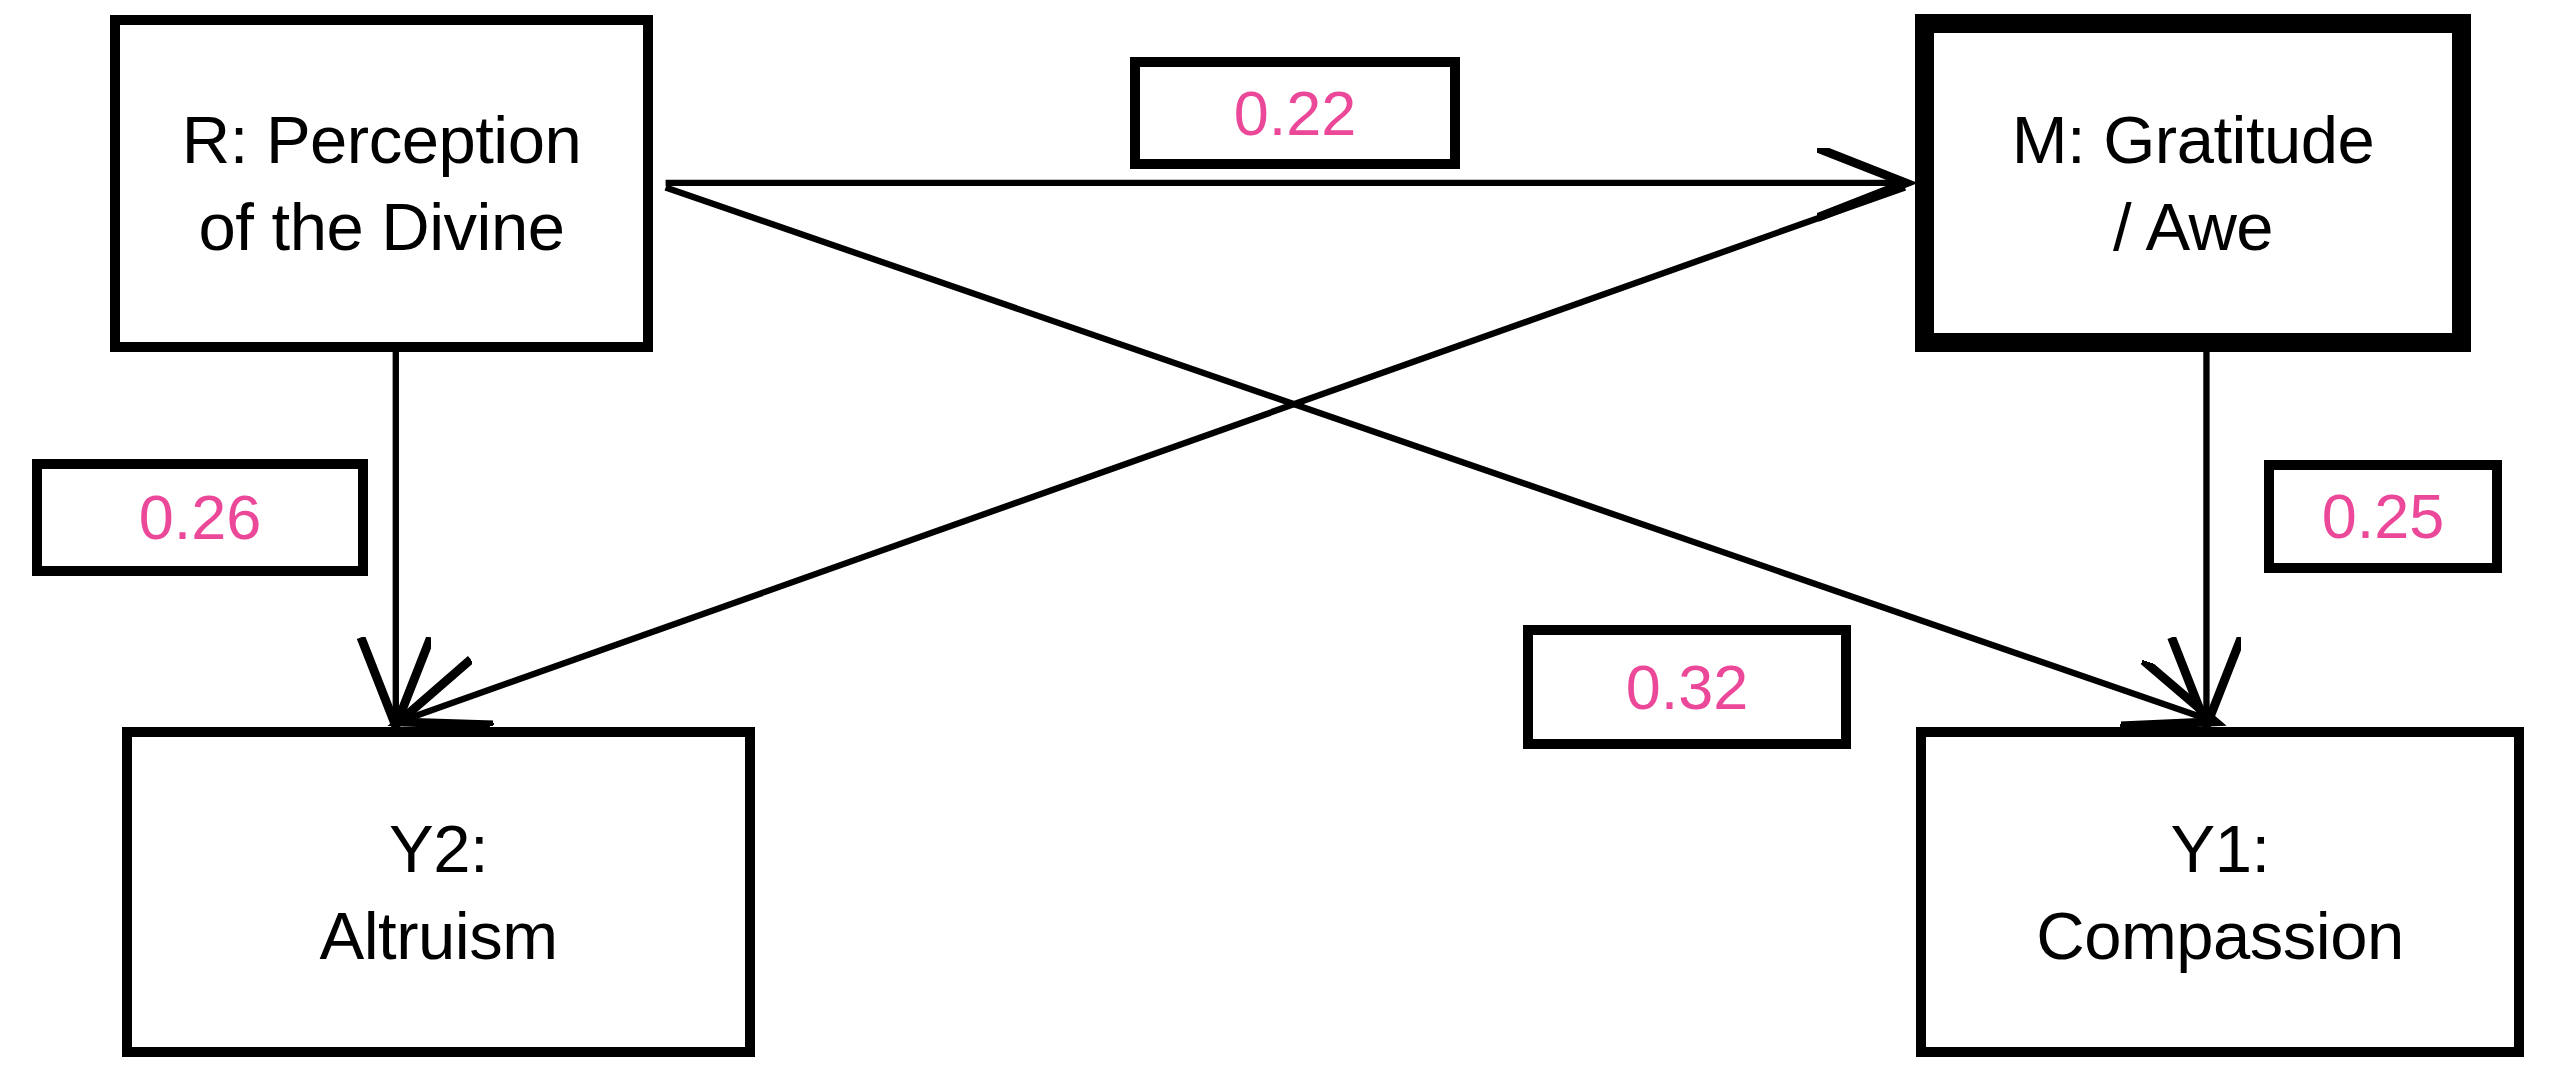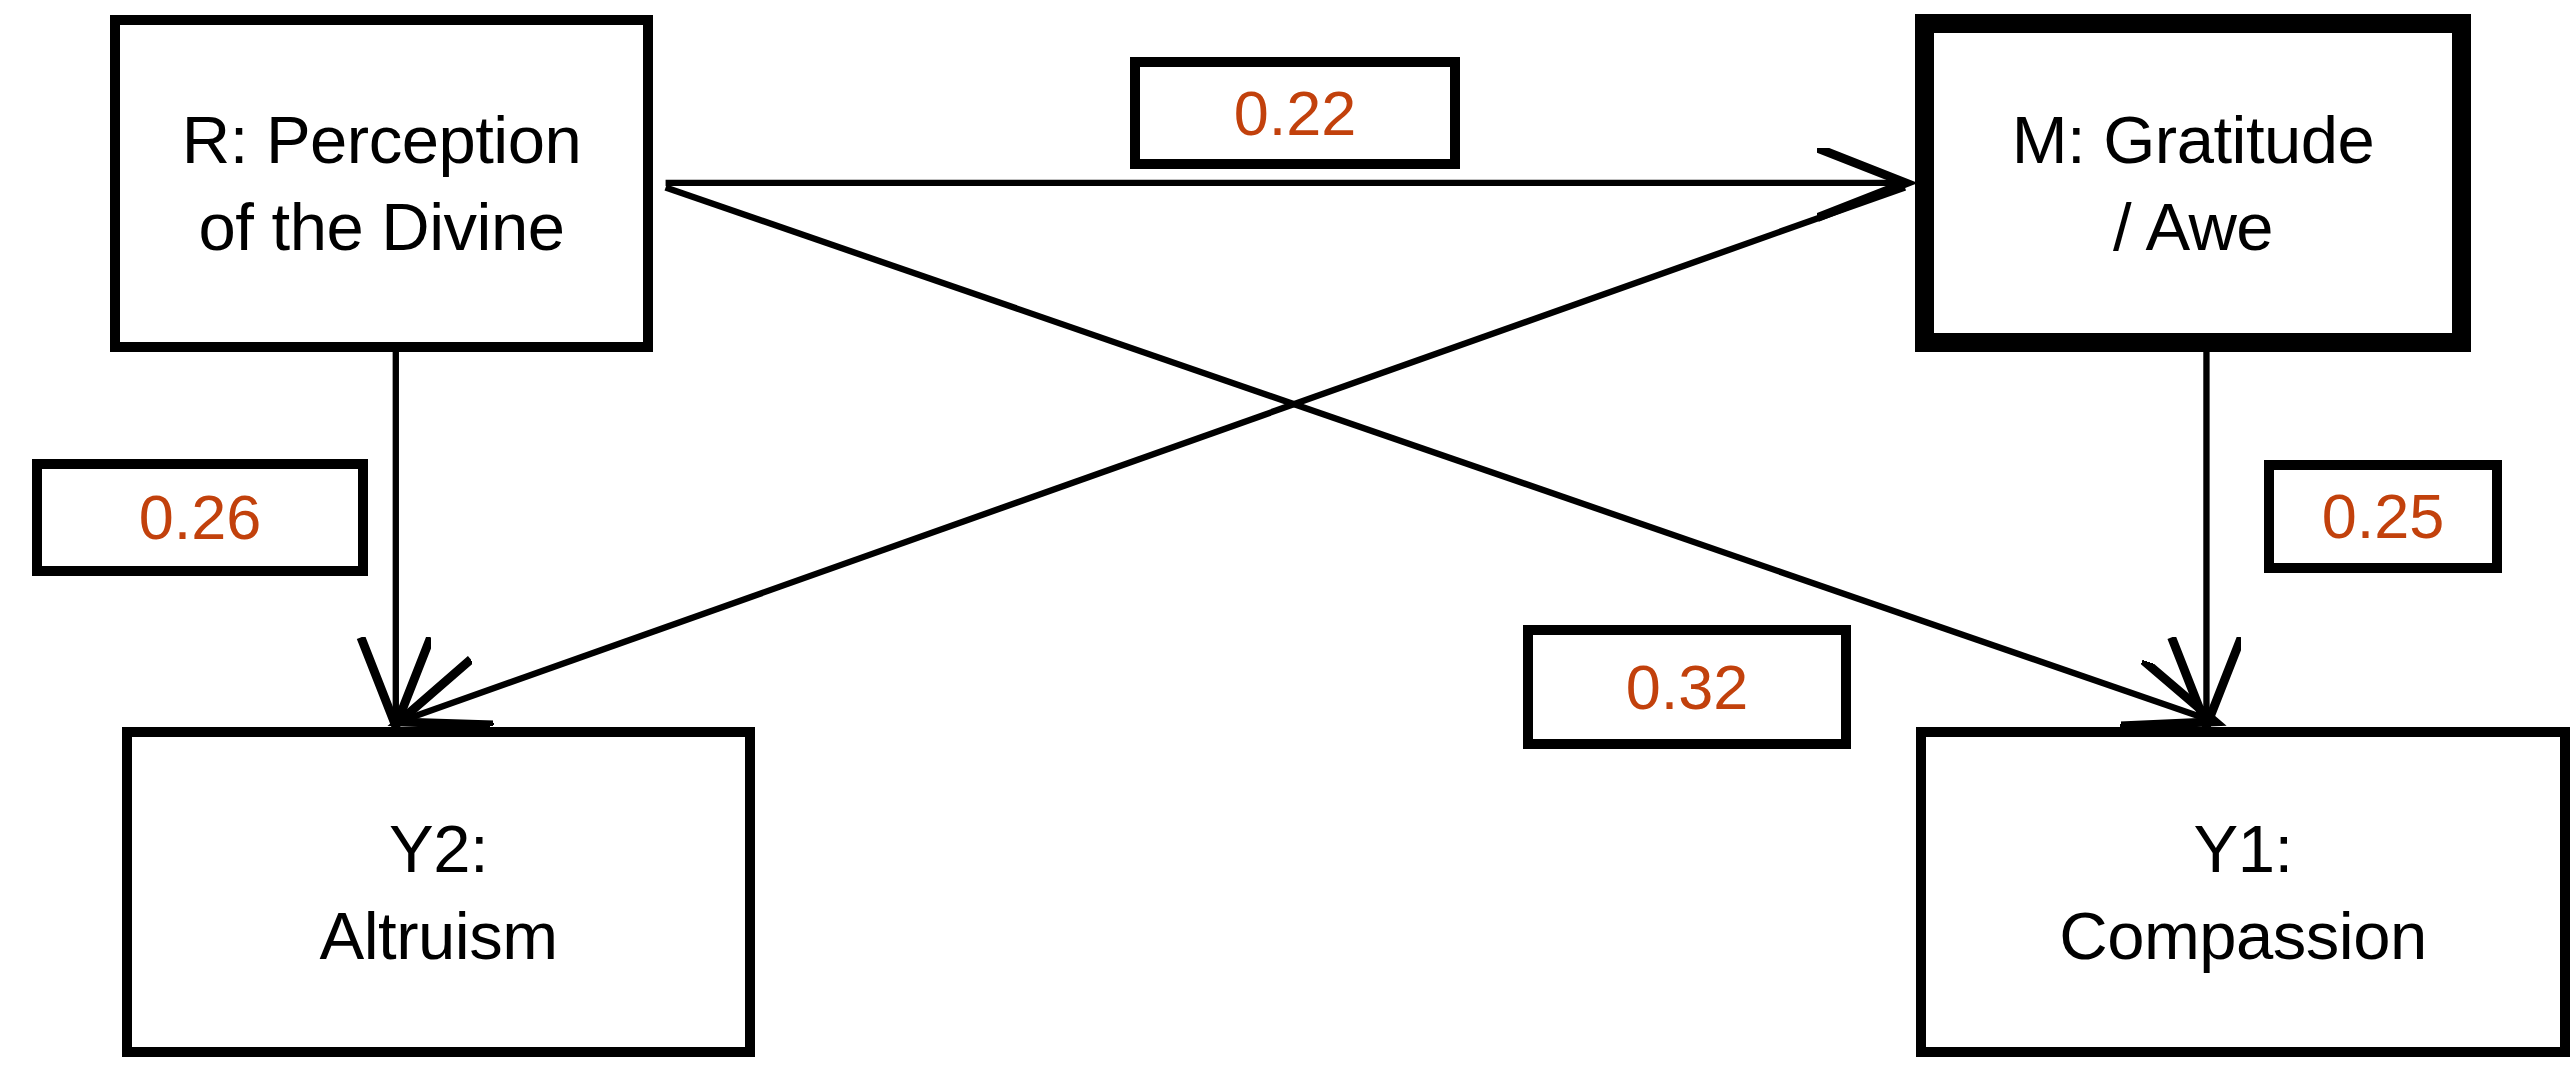--- a/index.html
+++ b/index.html
@@ -51,21 +51,21 @@
     white-space: pre;
   }
   .coef-box {
     position: absolute;
     box-sizing: border-box;
     background: #ffffff;
     border: 10px solid #000000;
     display: flex;
     align-items: center;
     justify-content: center;
-    color: #c2410c;
+    color: #ec4899;
     font-family: "Liberation Sans", sans-serif;
     font-size: 63px;
     font-weight: 400;
     letter-spacing: 0px;
     line-height: 1;
   }
 </style>
 </head>
 <body>
 
@@ -97,21 +97,21 @@
   <div class="node-box emphasis" style="left:1915px; top:13.6px; width:556px; height:338px;">
     <span class="node-line">M: Gratitude</span>
     <span class="node-line">/ Awe</span>
   </div>
 
   <div class="node-box" style="left:122px; top:727px; width:633px; height:330px;">
     <span class="node-line">Y2:</span>
     <span class="node-line">Altruism</span>
   </div>
 
-  <div class="node-box" style="left:1916px; top:727px; width:654px; height:330px;">
+  <div class="node-box" style="left:1916px; top:727px; width:608px; height:330px;">
     <span class="node-line">Y1:</span>
     <span class="node-line">Compassion</span>
   </div>
 
   <div class="coef-box" style="left:1130px; top:57px; width:330px; height:112px;">0.22</div>
 
   <div class="coef-box" style="left:32px; top:459px; width:336px; height:117px;">0.26</div>
 
 
   <div class="coef-box" style="left:1523px; top:625px; width:328px; height:124px;">0.32</div>

